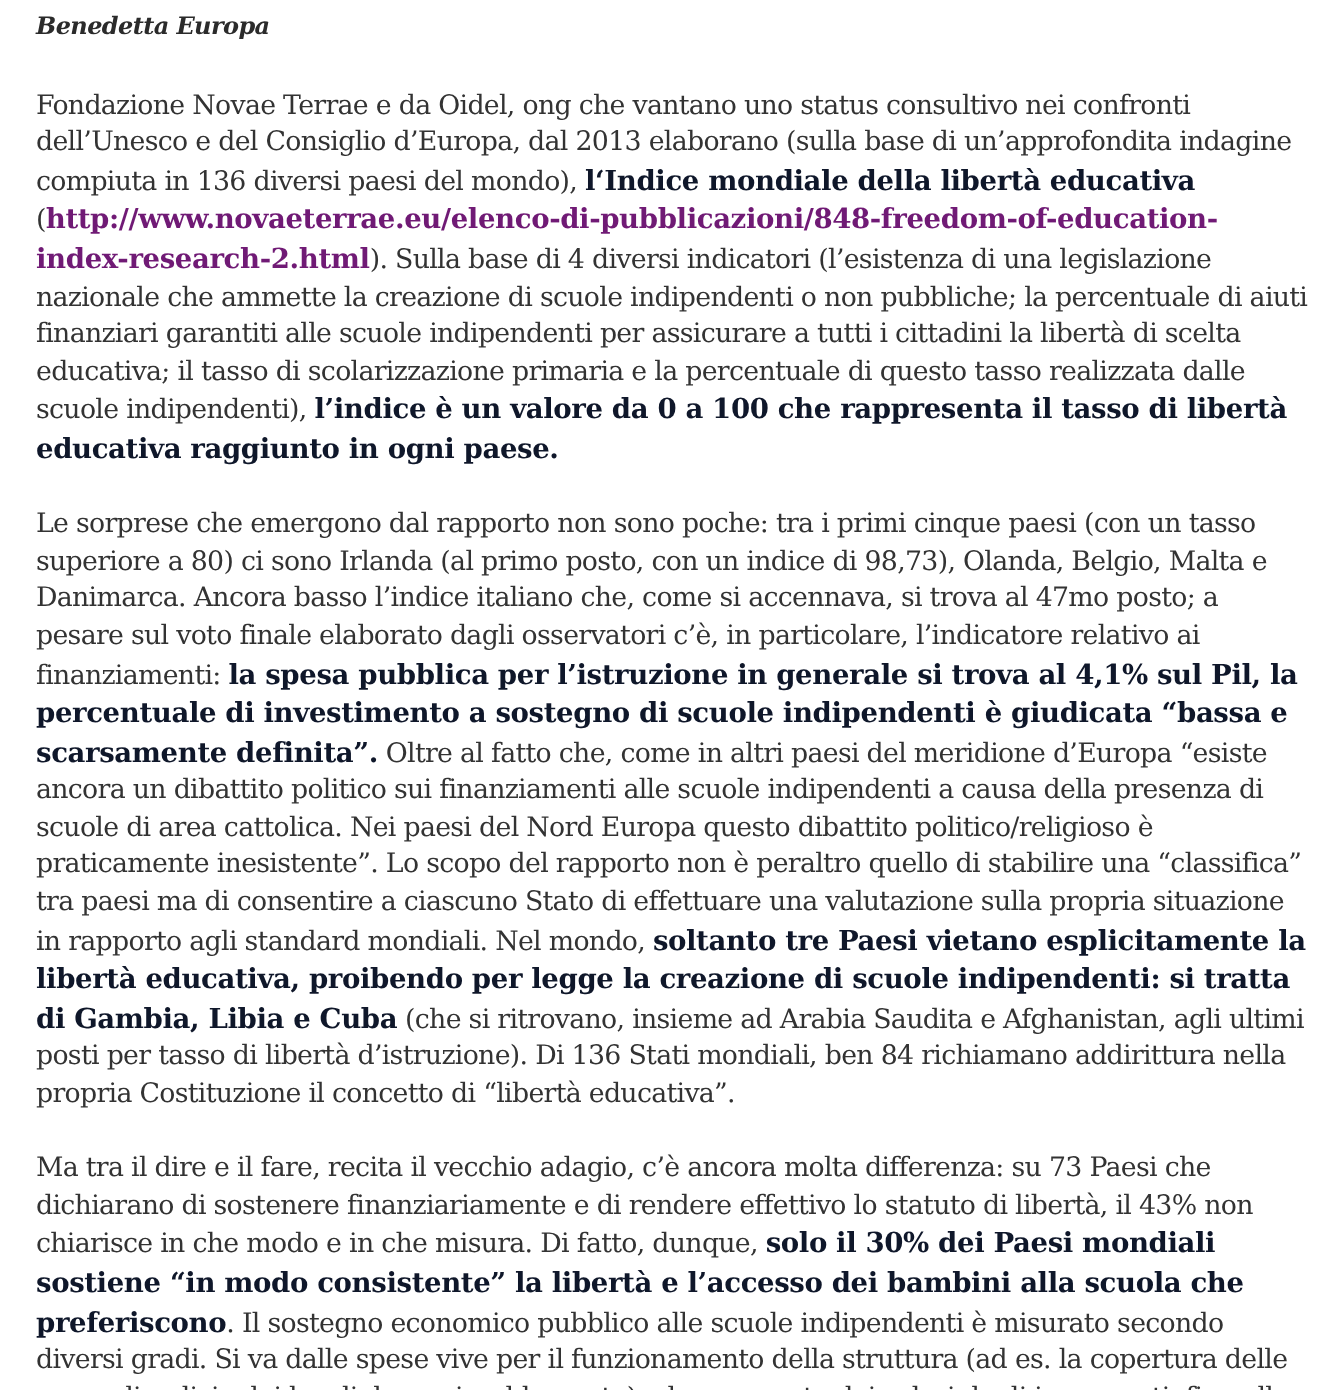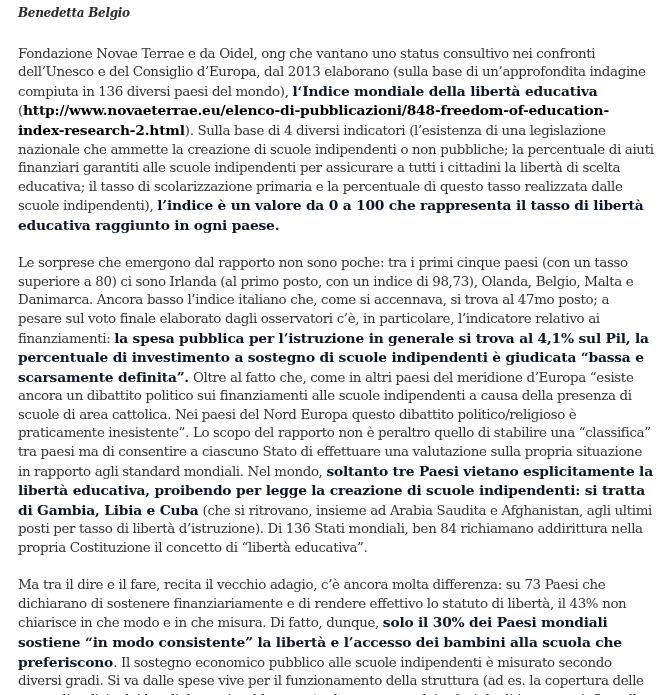--- a/index.html
+++ b/index.html
@@ -15,26 +15,26 @@
   .author {
     font-style: italic;
     font-weight: bold;
     font-size: 12px;
     margin: 0 0 22px 0;
     color: #2b2b2b;
     letter-spacing: -0.3px;
   }
   p.par { margin: 0 0 18.6px 0; }
   .b { font-weight: bold; color: #0f172a; font-size: 13.8px; letter-spacing: -0.2px; }
-  a.link { color: #000000; font-weight: bold; text-decoration: none; font-size: 13.8px; letter-spacing: -0.2px; }
+  a.link { color: #701a75; font-weight: bold; text-decoration: none; font-size: 13.8px; letter-spacing: -0.2px; }
 </style>
 </head>
 <body>
 
 <div class="article">
-  <div class="author">Benedetta Belgio</div>
+  <div class="author">Benedetta Europa</div>
 
   <p class="par"><span>Fondazione Novae Terrae e da Oidel, ong che vantano uno status consultivo nei confronti dell’Unesco e del Consiglio d’Europa, dal 2013 elaborano (sulla base di un’approfondita indagine compiuta in 136 diversi paesi del mondo), </span><span class="b">l‘Indice mondiale della libertà educativa</span><span> (</span><a class="link" href="#">http://www.novaeterrae.eu/elenco-di-pubblicazioni/848-freedom-of-education-index-research-2.html</a><span>). Sulla base di 4 diversi indicatori (l’esistenza di una legislazione nazionale che ammette la creazione di scuole indipendenti o non pubbliche; la percentuale di aiuti finanziari garantiti alle scuole indipendenti per assicurare a tutti i cittadini la libertà di scelta educativa; il tasso di scolarizzazione primaria e la percentuale di questo tasso realizzata dalle scuole indipendenti), </span><span class="b">l’indice è un valore da 0 a 100 che rappresenta il tasso di libertà educativa raggiunto in ogni paese.</span></p>
 
   <p class="par"><span>Le sorprese che emergono dal rapporto non sono poche: tra i primi cinque paesi (con un tasso superiore a 80) ci sono Irlanda (al primo posto, con un indice di 98,73), Olanda, Belgio, Malta e Danimarca. Ancora basso l’indice italiano che, come si accennava, si trova al 47mo posto; a pesare sul voto finale elaborato dagli osservatori c’è, in particolare, l’indicatore relativo ai finanziamenti: </span><span class="b">la spesa pubblica per l’istruzione in generale si trova al 4,1% sul Pil, la percentuale di investimento a sostegno di scuole indipendenti è giudicata “bassa e scarsamente definita”.</span><span> Oltre al fatto che, come in altri paesi del meridione d’Europa “esiste ancora un dibattito politico sui finanziamenti alle scuole indipendenti a causa della presenza di scuole di area cattolica. Nei paesi del Nord Europa questo dibattito politico/religioso è praticamente inesistente”. Lo scopo del rapporto non è peraltro quello di stabilire una “classifica” tra paesi ma di consentire a ciascuno Stato di effettuare una valutazione sulla propria situazione in rapporto agli standard mondiali. Nel mondo, </span><span class="b">soltanto tre Paesi vietano esplicitamente la libertà educativa, proibendo per legge la creazione di scuole indipendenti: si tratta di Gambia, Libia e Cuba</span><span> (che si ritrovano, insieme ad Arabia Saudita e Afghanistan, agli ultimi posti per tasso di libertà d’istruzione). Di 136 Stati mondiali, ben 84 richiamano addirittura nella propria Costituzione il concetto di “libertà educativa”.</span></p>
 
   <p class="par"><span>Ma tra il dire e il fare, recita il vecchio adagio, c’è ancora molta differenza: su 73 Paesi che dichiarano di sostenere finanziariamente e di rendere effettivo lo statuto di libertà, il 43% non chiarisce in che modo e in che misura. Di fatto, dunque, </span><span class="b">solo il 30% dei Paesi mondiali sostiene “in modo consistente” la libertà e l’accesso dei bambini alla scuola che preferiscono</span><span>. Il sostegno economico pubblico alle scuole indipendenti è misurato secondo diversi gradi. Si va dalle spese vive per il funzionamento della struttura (ad es. la copertura delle spese di pulizia dei locali, luce, riscaldamento), al pagamento dei salari degli insegnanti, fino alla messa a disposizione o investimento per gli edifici. Pertanto, conclude il rapporto, molti Paesi nel mondo sono ancora lontani dal rendere effettivo questo diritto.</span></p>
 </div>
 
 </body></html>

